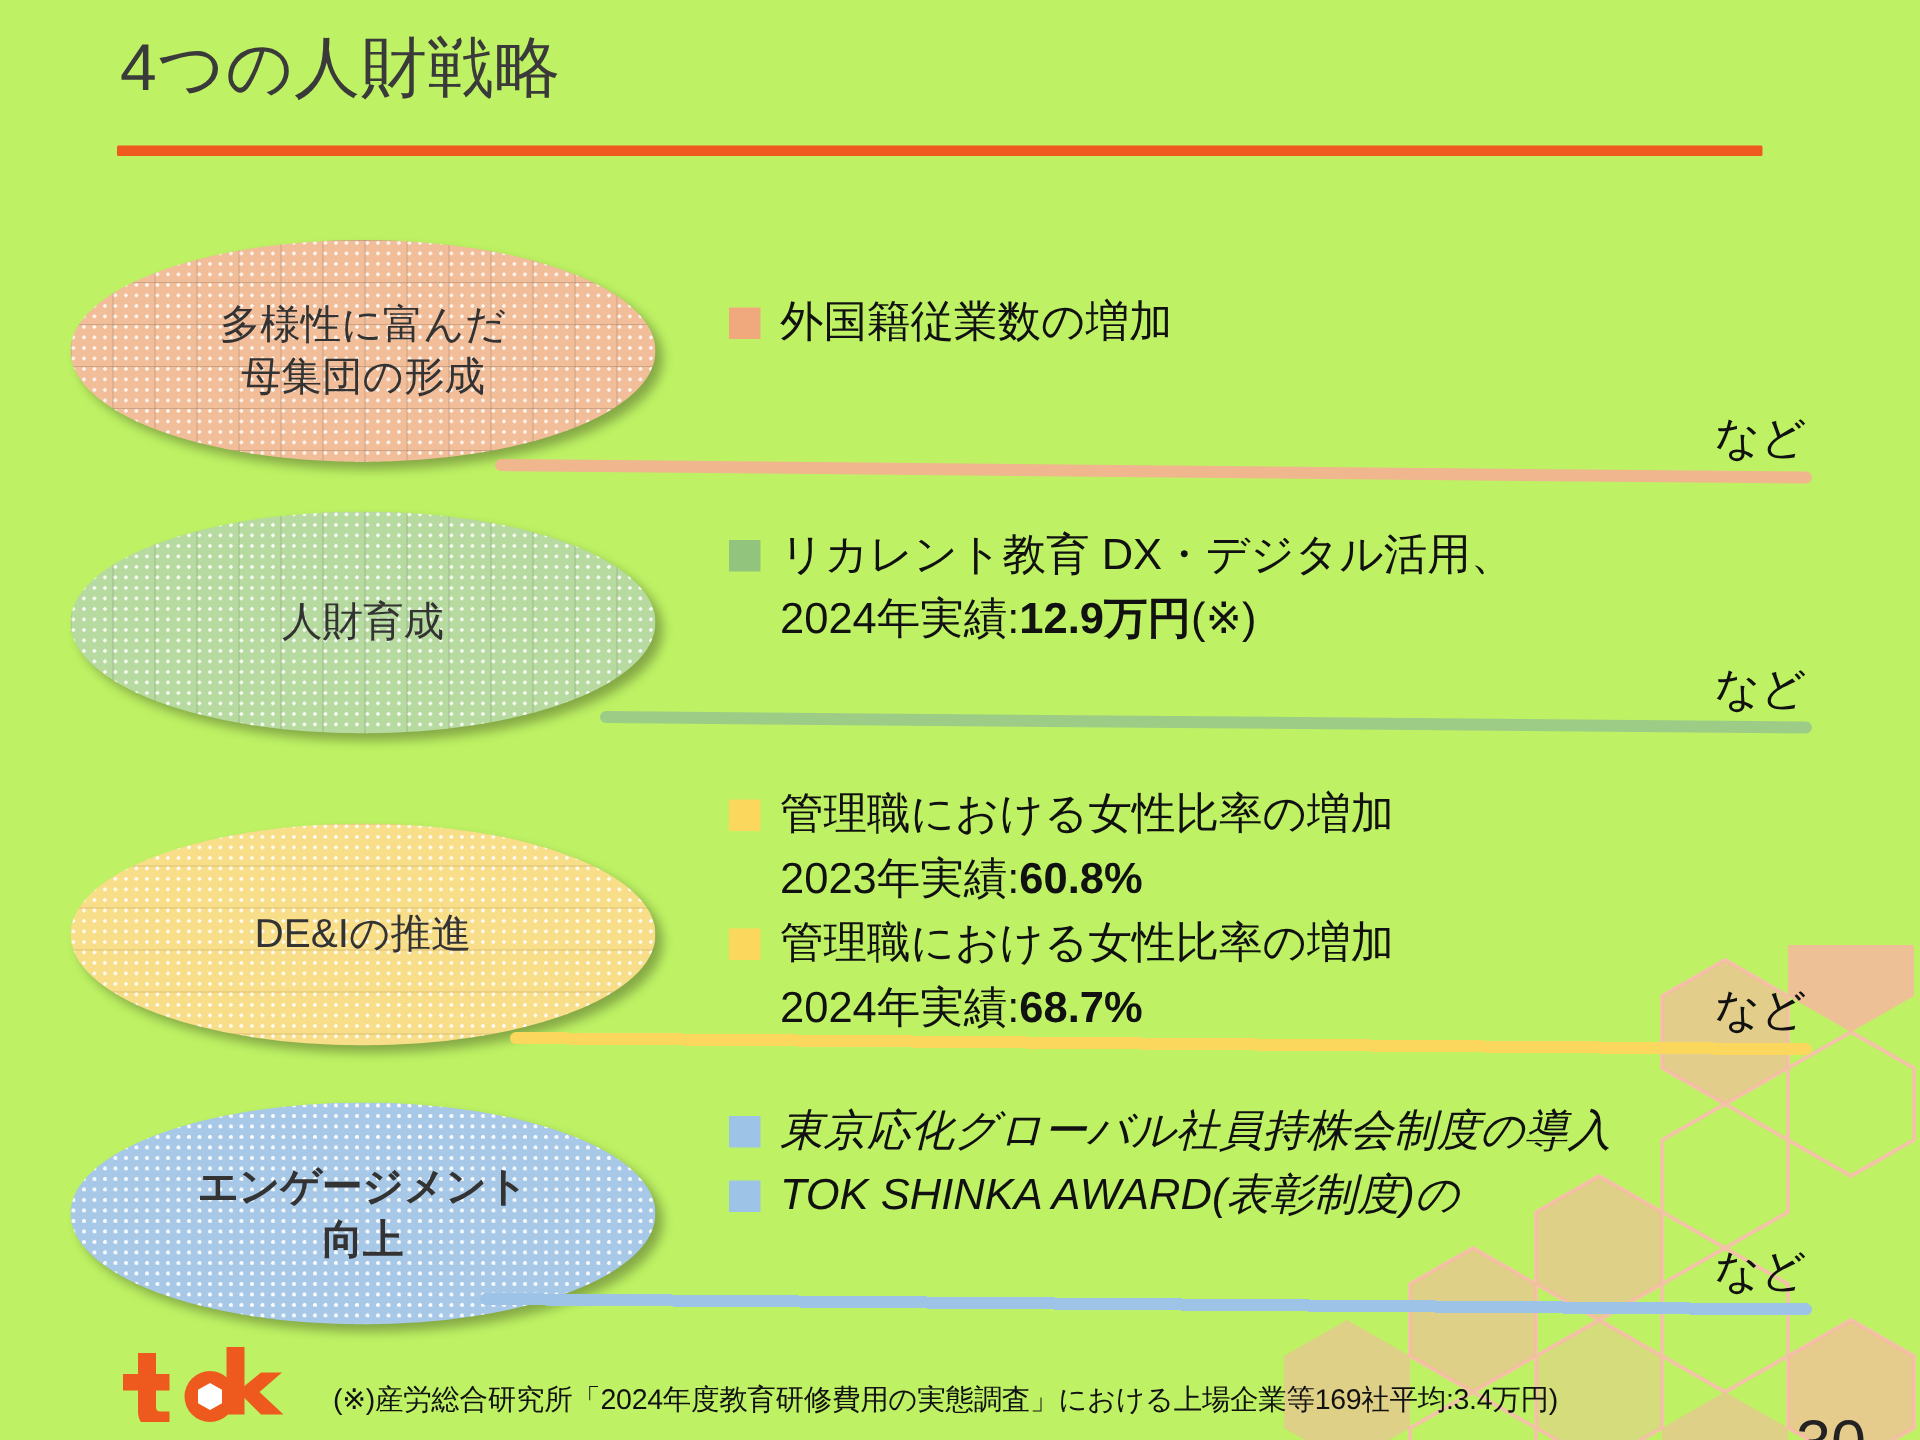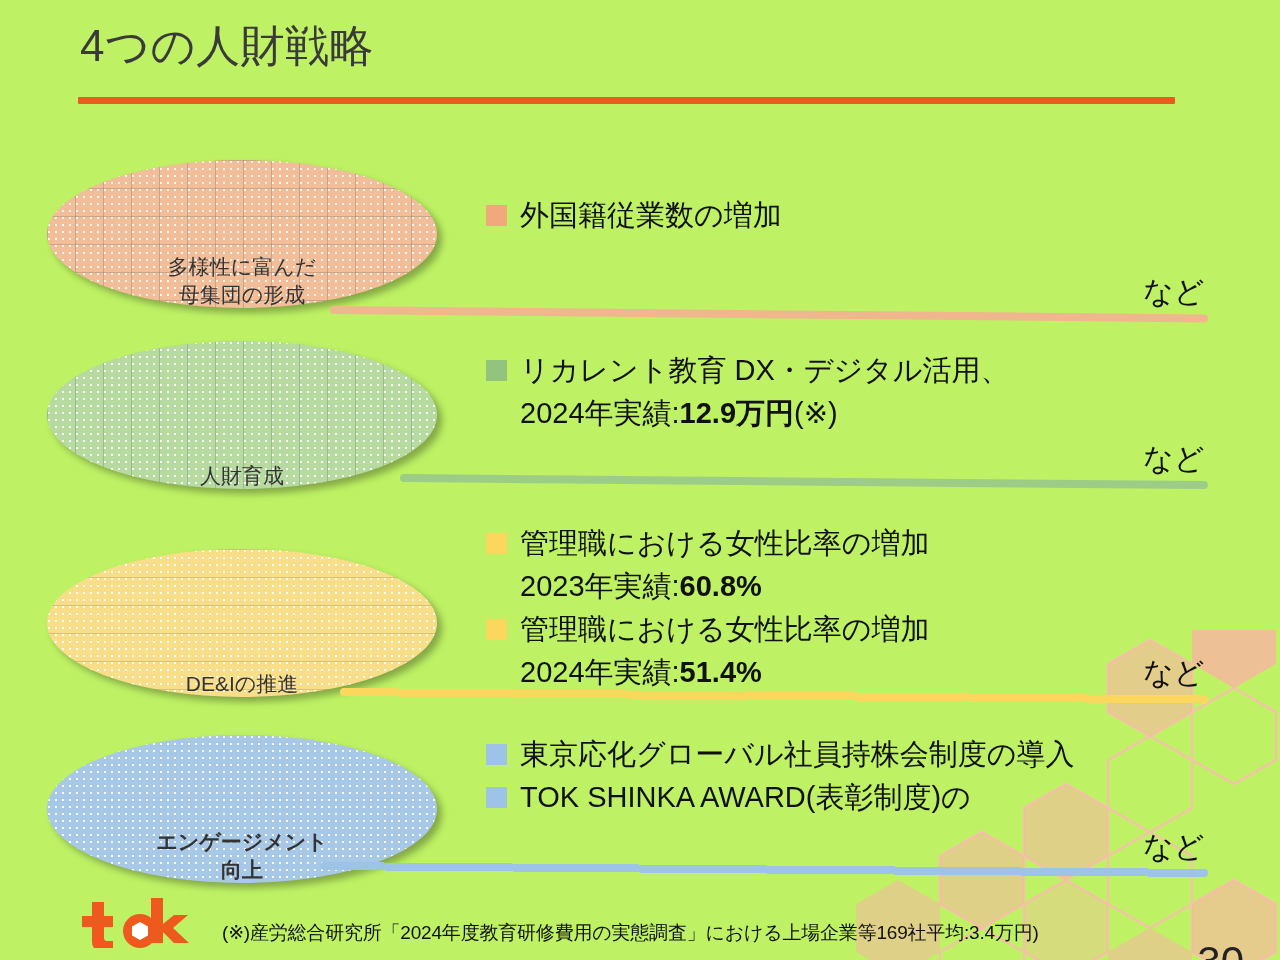--- a/index.html
+++ b/index.html
@@ -56,24 +56,24 @@
   }
 
   
   .ellipse {
     position: absolute;
     left: 47px;
     width: 390px;
     height: 148px;
     border-radius: 50% / 50%;
     display: flex;
-    align-items: flex-end;
+    align-items: center;
     justify-content: center;
     text-align: center;
-    font-size: 21px;
+    font-size: 27px;
     line-height: 1.3;
     color: #333333;
     box-shadow: 5px 5px 7px rgba(0,0,0,0.30);
     box-sizing: border-box;
   }
   .ellipse .ell-label { position: relative; z-index: 2; white-space: pre-line; }
 
   
   .tex-grid {
     background-color: #F2BE99;
@@ -251,33 +251,33 @@
         <span>2023年実績:</span>
         <span class="b-strong">60.8%</span>
       </div>
       <div class="bline">
         <span class="bullet-sq" style="background:#FBD85D;"></span>
         <span>管理職における女性比率の増加</span>
       </div>
       <div class="bline">
         <span class="bullet-pad"></span>
         <span>2024年実績:</span>
-        <span class="b-strong">51.4%</span>
+        <span class="b-strong">68.7%</span>
       </div>
     </div>
     <div class="nado" style="left:1143px; top:104px;">など</div>
   </div>
 
   <div class="row" style="top:735px;">
     <div class="ellipse tex-dot" style="top:0;font-weight:bold;">
       <span class="ell-label">エンゲージメント
 向上</span>
     </div>
     <div class="connector" style="left:320px; top:127px; width:888px; background:#9DC3E6; transform:rotate(0.45deg);"></div>
-    <div class="bullets" style="top:-2px;">
+    <div class="bullets" style="top:-2px;font-style:italic;">
       <div class="bline">
         <span class="bullet-sq" style="background:#9DC3E6;"></span>
         <span>東京応化グローバル社員持株会制度の導入</span>
       </div>
       <div class="bline">
         <span class="bullet-sq" style="background:#9DC3E6;"></span>
         <span>TOK SHINKA AWARD(表彰制度)の</span>
       </div>
     </div>
     <div class="nado" style="left:1143px; top:92px;">など</div>

